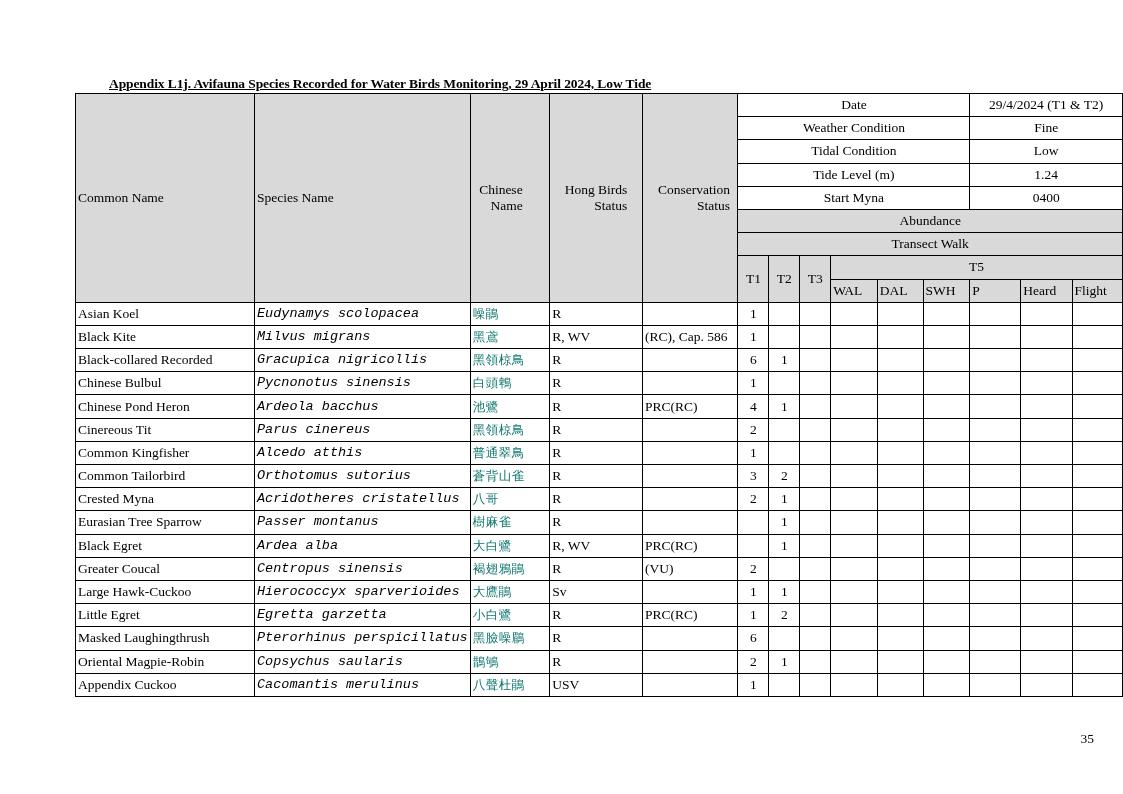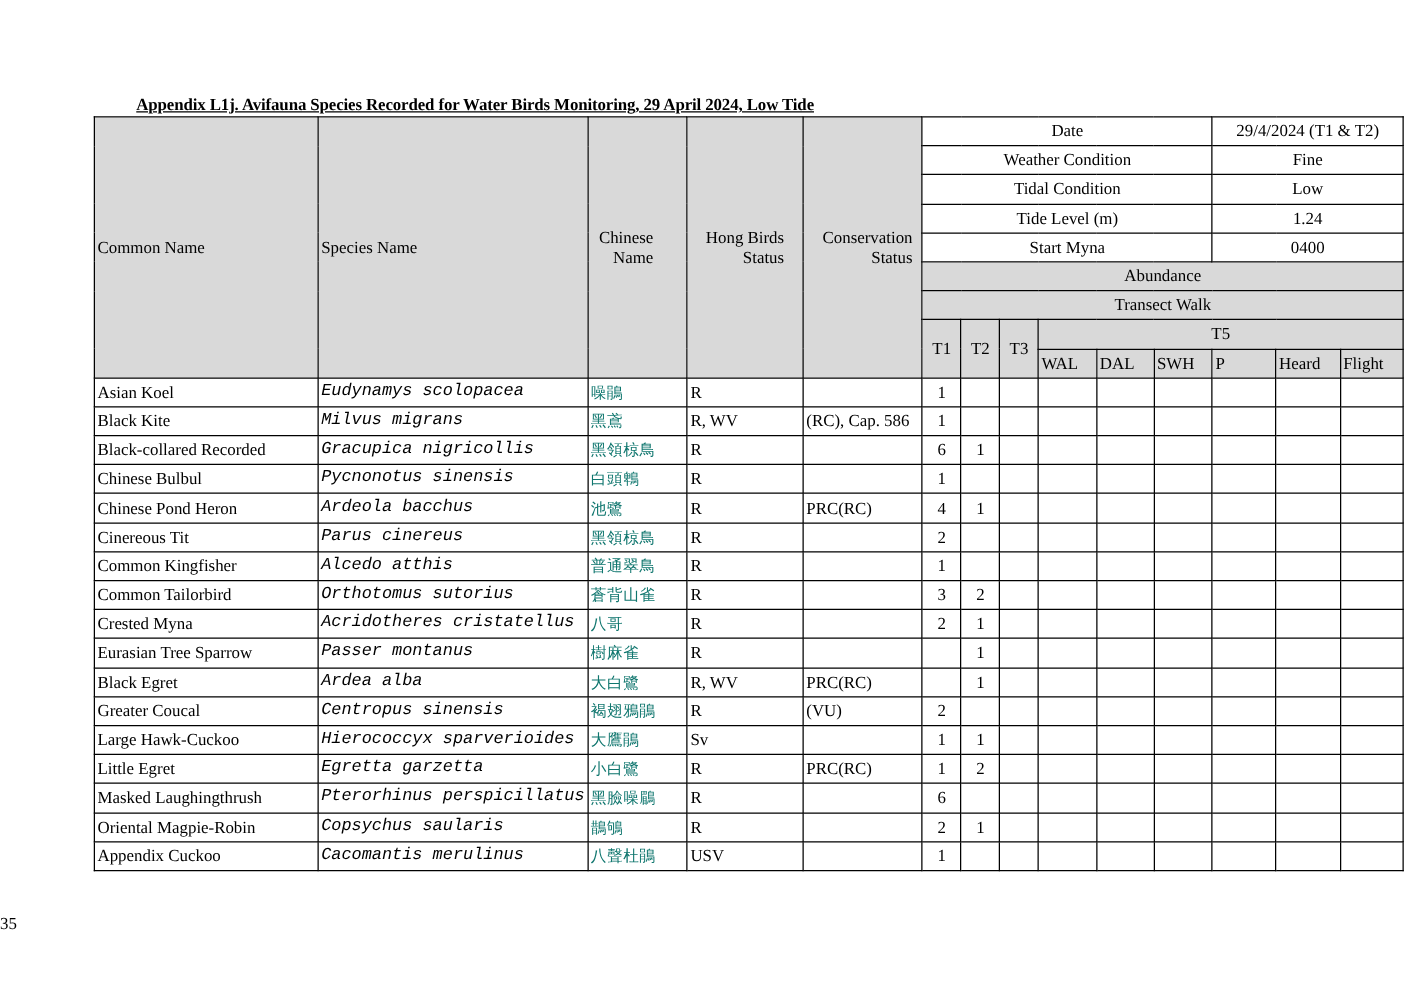--- a/index.html
+++ b/index.html
@@ -10,21 +10,21 @@
   table.main { position: absolute; left: 75px; top: 93px; border-collapse: collapse;
                table-layout: fixed; font-size: 13.5px; }
   table.main td { border: 1.5px solid #000; padding: 0 2px; height: 22.2px; line-height: 16px;
                   white-space: nowrap; overflow: hidden; vertical-align: middle; }
   .hdr { background: #d9d9d9; }
   .c { text-align: center; }
   .l { text-align: left; }
   .it { font-style: italic; font-family: Liberation Mono, monospace; }
   .zh { font-family: "DejaVu Sans", sans-serif; font-size: 12.5px; color: #0f766e; letter-spacing: 0.5px; }
   .wrap { white-space: normal !important; line-height: 16px; text-align: right; }
-  .pageno { position: absolute; left: 0; width: 1094px; top: 731px; text-align: left; font-size: 13.5px;
+  .pageno { position: absolute; left: 0; width: 1094px; top: 731px; text-align: right; font-size: 13.5px;
             padding-left: 0; }
 </style>
 </head>
 <body>
 
 <div class="title">Appendix L1j. Avifauna Species Recorded for Water Birds Monitoring, 29 April 2024, Low Tide</div>
 
 <table class="main">
   <colgroup>
     <col style="width:183px">

